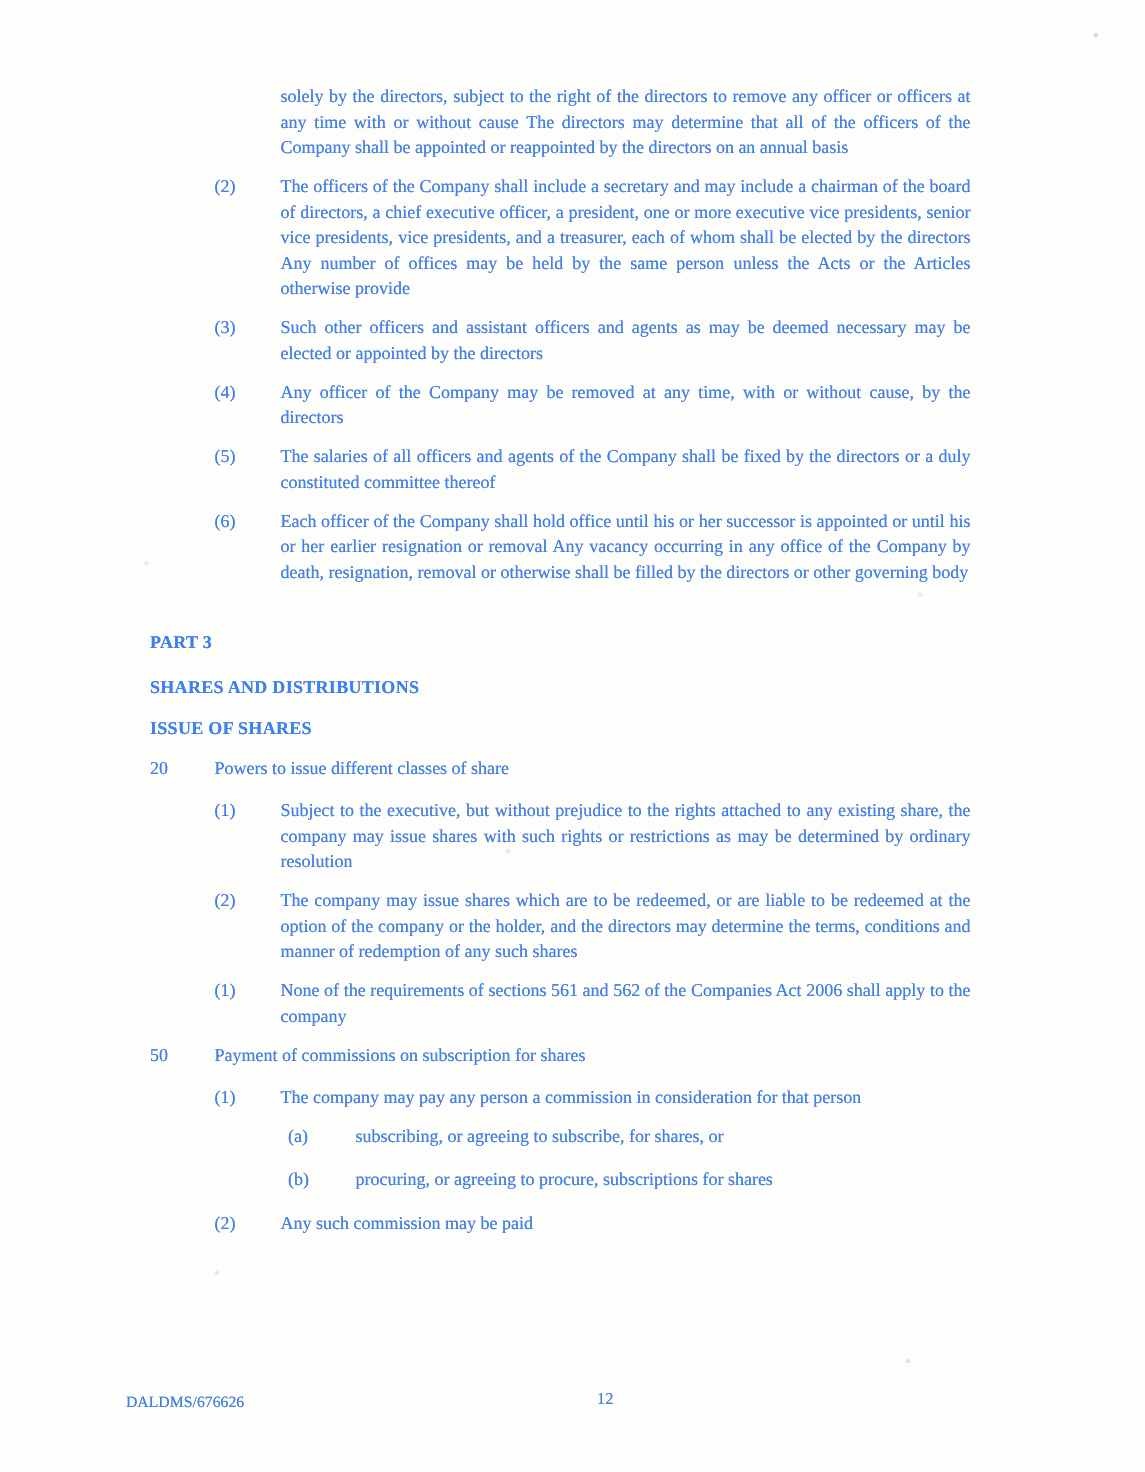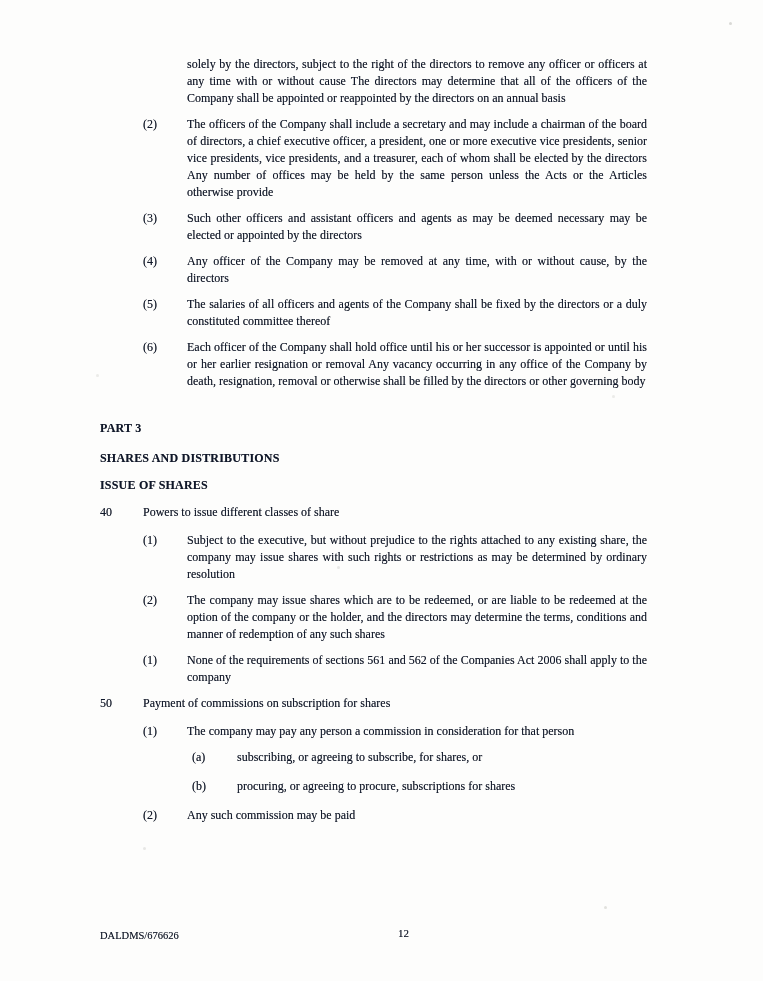--- a/index.html
+++ b/index.html
@@ -9,21 +9,21 @@
   }
   .page {
     position: relative;
     width: 763px;
     height: 981px;
     background: #fdfdfc;
     overflow: hidden;
     font-family: "Liberation Serif", "DejaVu Serif", serif;
     font-size: 12px;
     line-height: 17px;
-    color: #0f172a;
+    color: #3b82f6;
     text-shadow: 0 0 0.4px rgba(40,40,40,0.55);
   }
   .content {
     position: absolute;
     top: 56px;
     left: 100px;
     width: 547px;
   }
   p, h2, h3 { margin: 0; padding: 0; font-size: 12px; line-height: 17px; }
 
@@ -81,21 +81,21 @@
   .footer {
     position: absolute;
     top: 925px;
     left: 0;
     right: 0;
     height: 20px;
     font-size: 10.5px;
   }
   .footer .docref {
     position: absolute;
-    left: 100px;
+    left: 84px;
     top: 2px;
   }
   .footer .pagenum {
     display: block;
     width: 100%;
     text-align: center;
     font-size: 11px;
     padding-left: 22px;
   }
   .speck {
@@ -133,21 +133,21 @@
     <div class="clause">
       <span class="marker">(6)</span>
       <p class="ctext">Each officer of the Company shall hold office until his or her successor is appointed or until his or her earlier resignation or removal Any vacancy occurring in any office of the Company by death, resignation, removal or otherwise shall be filled by the directors or other governing body</p>
     </div>
 
     <h2 class="part-heading">PART 3</h2>
     <h2 class="subheading">SHARES AND DISTRIBUTIONS</h2>
     <h2 class="subheading">ISSUE OF SHARES</h2>
 
     <div class="section-head">
-      <span class="sec-num">40</span>
+      <span class="sec-num">20</span>
       <h3 class="sec-title">Powers to issue different classes of share</h3>
     </div>
     <div class="clause">
       <span class="marker">(1)</span>
       <p class="ctext">Subject to the executive, but without prejudice to the rights attached to any existing share, the company may issue shares with such rights or restrictions as may be determined by ordinary resolution</p>
     </div>
     <div class="clause">
       <span class="marker">(2)</span>
       <p class="ctext">The company may issue shares which are to be redeemed, or are liable to be redeemed at the option of the company or the holder, and the directors may determine the terms, conditions and manner of redemption of any such shares</p>
     </div>

